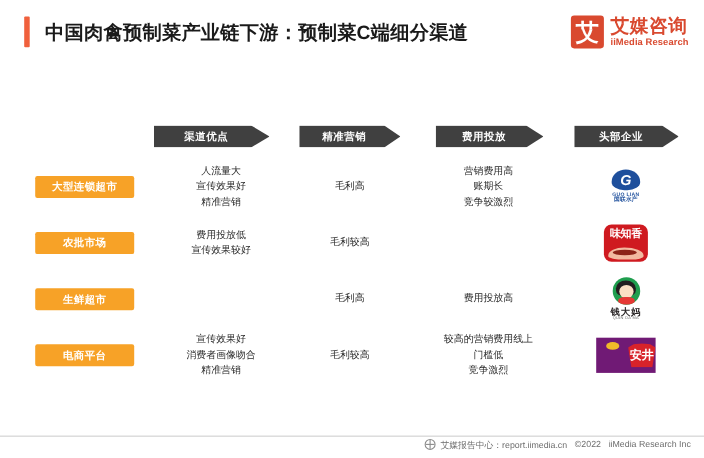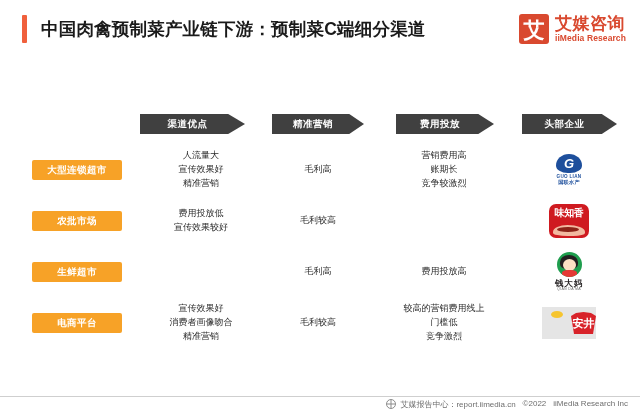--- a/index.html
+++ b/index.html
@@ -302,21 +302,21 @@
     color: #6b6b6b;
     letter-spacing: 0.3px;
     line-height: 1;
     margin-top: 1px;
   }
 
   
   .logo-anjoy {
     width: 50px;
     height: 32px;
-    background: #e5e5e5;
+    background: #701a75;
     display: flex;
     align-items: center;
     justify-content: center;
     position: relative;
     overflow: hidden;
     padding-left: 29px;
   }
   .aj-fan {
     width: 38px;
     height: 22px;

